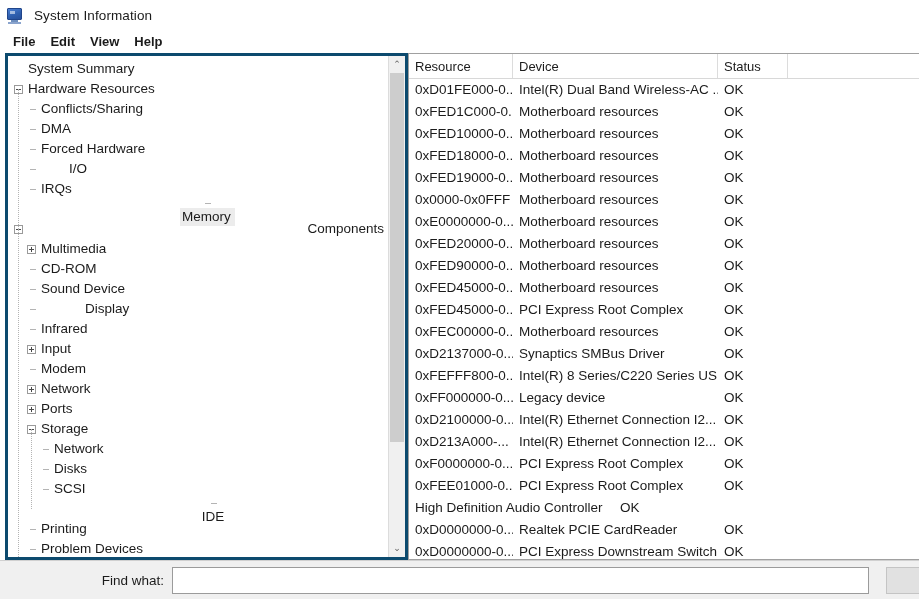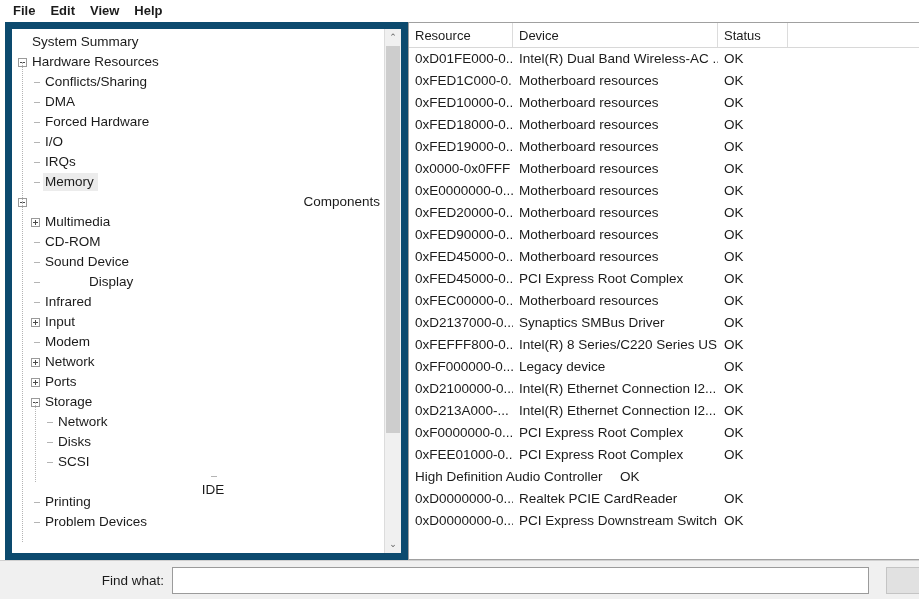--- a/index.html
+++ b/index.html
@@ -93,21 +93,21 @@
     display: flex;
     min-height: 0;
     padding: 0 0 0 5px;
     background: #ffffff;
   }
 
   
   .tree-pane {
     width: 403px;
     flex: 0 0 auto;
-    border: 7px solid #0c4a6e;
+    border: 3px solid #0c4a6e;
     background: #ffffff;
     display: flex;
     position: relative;
     overflow: hidden;
   }
   .tree-scroll {
     flex: 1 1 auto;
     overflow: hidden;
     position: relative;
     padding-top: 3px;
@@ -305,20 +305,28 @@
     background: #e1e1e1;
     border: 1px solid #c4c4c4;
     cursor: default;
   }
 </style>
 </head>
 <body>
 
 <div id="app">
 
+  <div class="titlebar">
+    <div class="app-icon">
+      <div class="screen"></div>
+      <div class="stand"></div>
+      <div class="base"></div>
+    </div>
+    <div class="title-text">System Information</div>
+  </div>
 
   <div class="menubar">
     <div class="menu-item">File</div>
     <div class="menu-item">Edit</div>
     <div class="menu-item">View</div>
     <div class="menu-item">Help</div>
   </div>
 
   <div class="content">
 
@@ -337,29 +345,29 @@
             <span class="tree-label">Conflicts/Sharing</span>
           </div>
           <div class="tree-node" style="padding-left: 19px;">
             <span class="leaf-tick"></span>
             <span class="tree-label">DMA</span>
           </div>
           <div class="tree-node" style="padding-left: 19px;">
             <span class="leaf-tick"></span>
             <span class="tree-label">Forced Hardware</span>
           </div>
-          <div class="tree-node" style="padding-left: 19px;">
+          <div class="tree-node" style="padding-left: 19px; gap: 28px;">
             <span class="leaf-tick"></span>
             <span class="tree-label">I/O</span>
           </div>
           <div class="tree-node" style="padding-left: 19px;">
             <span class="leaf-tick"></span>
             <span class="tree-label">IRQs</span>
           </div>
-          <div class="tree-node selected" style="padding-left: 19px;">
+          <div class="tree-node selected" style="padding-left: 19px; flex-direction: column;">
             <span class="leaf-tick"></span>
             <span class="tree-label">Memory</span>
           </div>
           <div class="tree-node" style="padding-left: 6px; justify-content: space-between;">
             <span class="expander"></span>
             <span class="tree-label">Components</span>
           </div>
           <div class="tree-node" style="padding-left: 19px;">
             <span class="expander plus"></span>
             <span class="tree-label">Multimedia</span>

